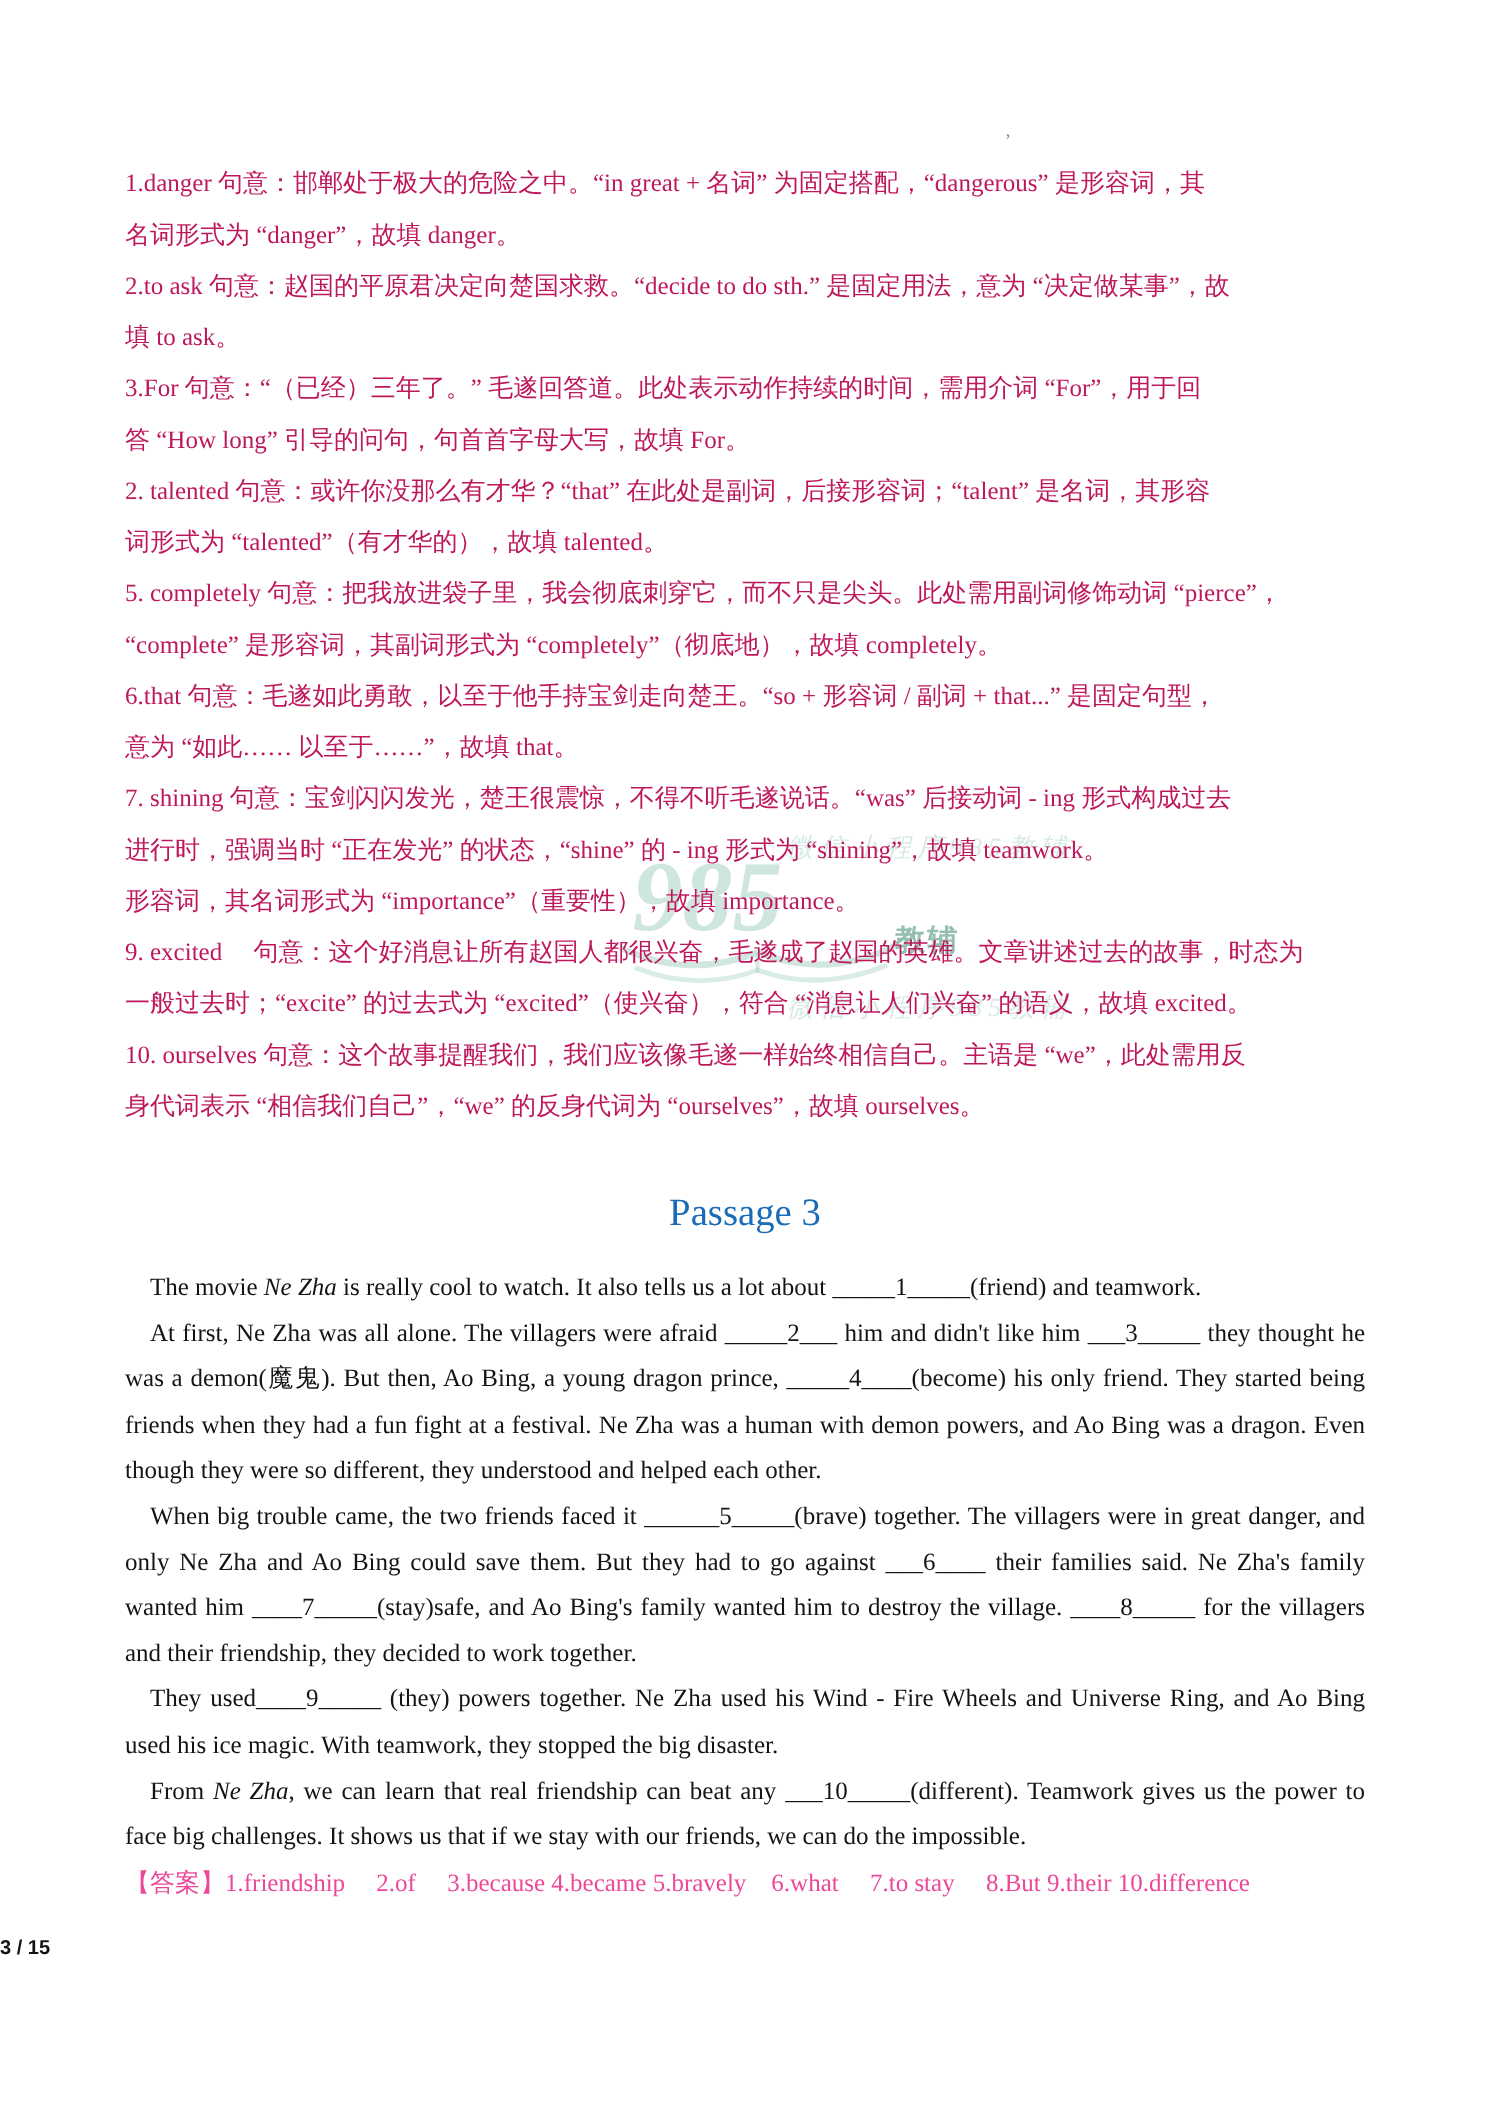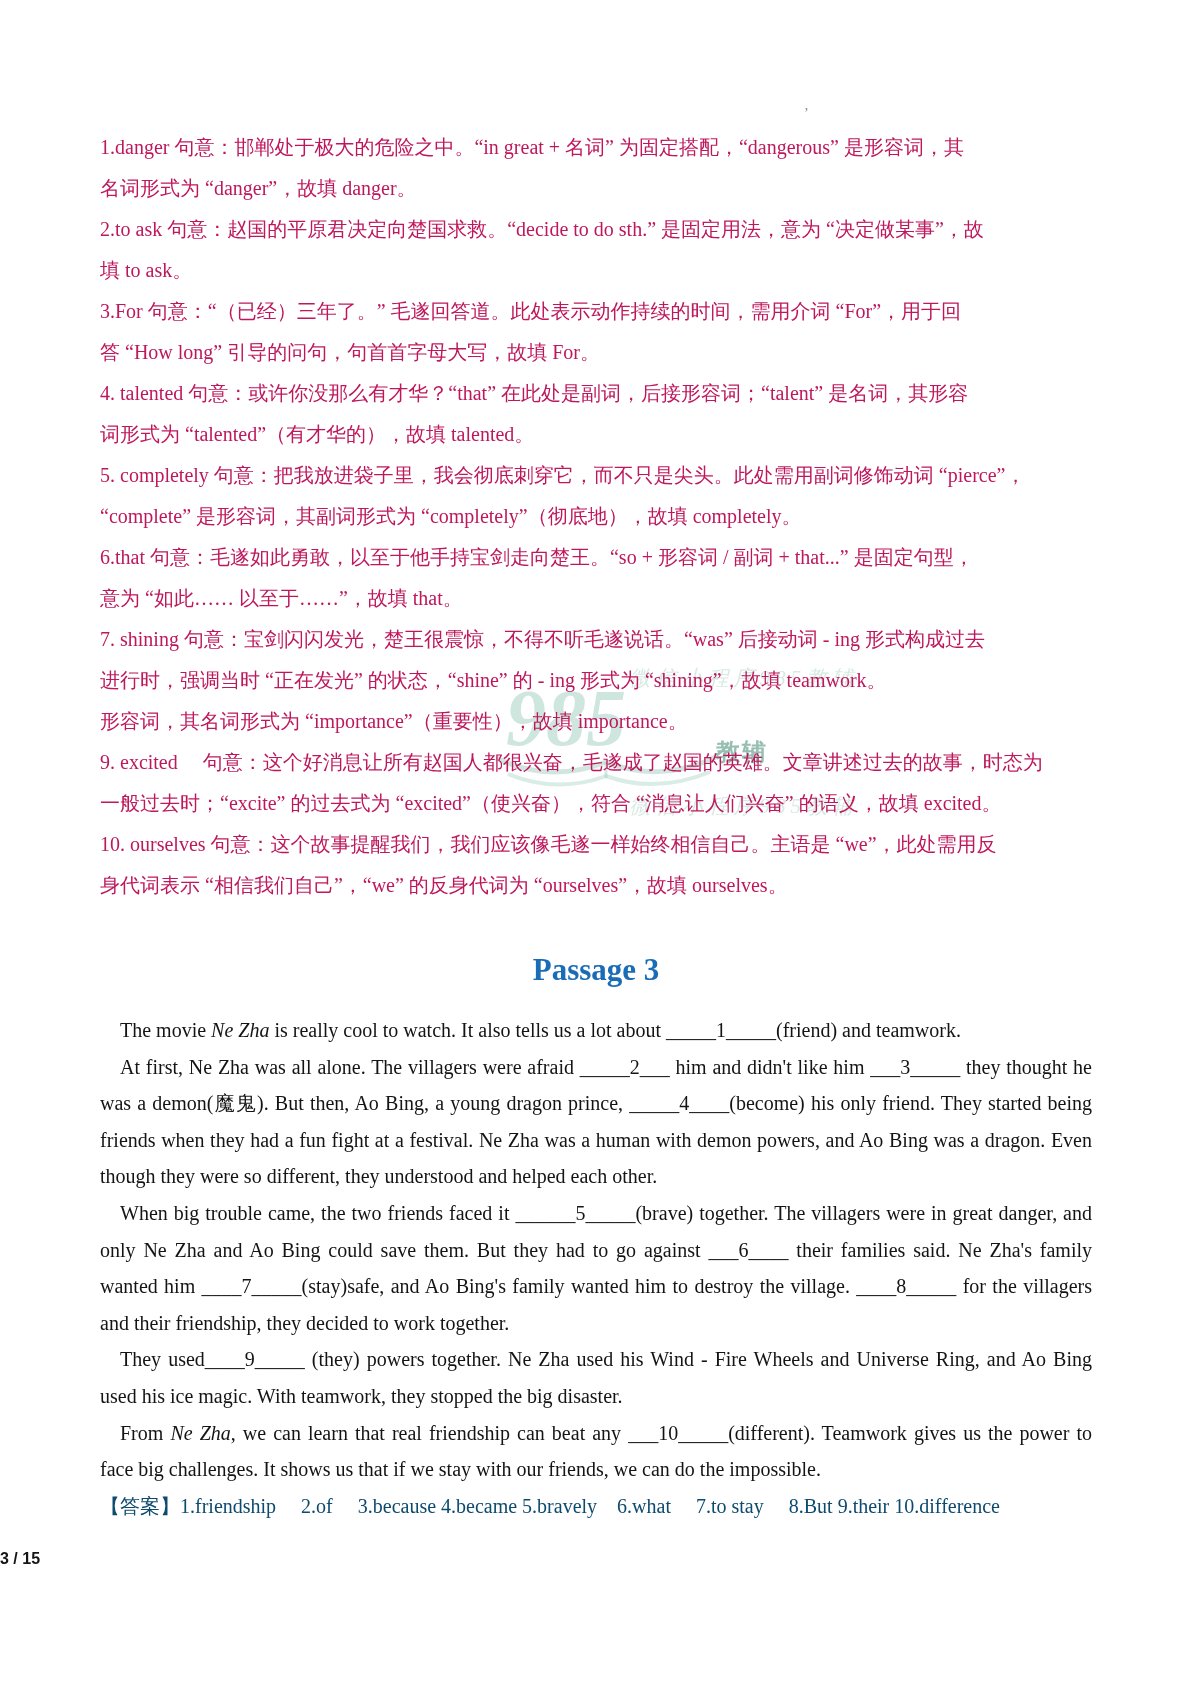--- a/index.html
+++ b/index.html
@@ -33,35 +33,35 @@
 
   
   .explanations {
     position:absolute; left:100px; top:127px; width:1000px; z-index:1;
     font-size:20px; line-height:41px; color:#be185d; white-space:nowrap;
   }
 
   
   .passage-title {
     position:absolute; left:100px; top:952px; width:992px; z-index:1;
-    text-align:center; font-size:31px; font-weight:bold; color:#1a6cb7;
+    text-align:center; font-size:31px; font-weight:normal; color:#1a6cb7;
   }
 
   
   .passage {
     position:absolute; left:100px; top:1012px; width:992px; z-index:1;
     font-size:20px; line-height:36.6px; color:#141414; text-align:justify;
   }
   .passage p { text-indent:20px; }
   .passage i { font-style:italic; }
 
   
   .answers {
     position:absolute; left:100px; top:1493px; width:1010px; z-index:1;
-    font-size:20px; color:#0c4a6e; white-space:nowrap;
+    font-size:20px; color:#ec4899; white-space:nowrap;
   }
 
   
   .page-number {
     position:absolute; left:0; top:1550px; width:100%; z-index:1;
     text-align:left; font-family:"Liberation Sans","DejaVu Sans",sans-serif;
     font-weight:bold; font-size:16px; color:#141414;
   }
 
   
@@ -86,21 +86,21 @@
 
   <div class="stray-mark">’</div>
 
   <div class="explanations">
       <div class="exp-line">1.danger 句意：邯郸处于极大的危险之中。“in great + 名词” 为固定搭配，“dangerous” 是形容词，其</div>
       <div class="exp-line">名词形式为 “danger”，故填 danger。</div>
       <div class="exp-line">2.to ask 句意：赵国的平原君决定向楚国求救。“decide to do sth.” 是固定用法，意为 “决定做某事”，故</div>
       <div class="exp-line">填 to ask。</div>
       <div class="exp-line">3.For 句意：“（已经）三年了。” 毛遂回答道。此处表示动作持续的时间，需用介词 “For”，用于回</div>
       <div class="exp-line">答 “How long” 引导的问句，句首首字母大写，故填 For。</div>
-      <div class="exp-line">4. talented 句意：或许你没那么有才华？“that” 在此处是副词，后接形容词；“talent” 是名词，其形容</div>
+      <div class="exp-line">2. talented 句意：或许你没那么有才华？“that” 在此处是副词，后接形容词；“talent” 是名词，其形容</div>
       <div class="exp-line">词形式为 “talented”（有才华的），故填 talented。</div>
       <div class="exp-line">5. completely 句意：把我放进袋子里，我会彻底刺穿它，而不只是尖头。此处需用副词修饰动词 “pierce”，</div>
       <div class="exp-line">“complete” 是形容词，其副词形式为 “completely”（彻底地），故填 completely。</div>
       <div class="exp-line">6.that 句意：毛遂如此勇敢，以至于他手持宝剑走向楚王。“so + 形容词 / 副词 + that...” 是固定句型，</div>
       <div class="exp-line">意为 “如此…… 以至于……”，故填 that。</div>
       <div class="exp-line">7. shining 句意：宝剑闪闪发光，楚王很震惊，不得不听毛遂说话。“was” 后接动词 - ing 形式构成过去</div>
       <div class="exp-line">进行时，强调当时 “正在发光” 的状态，“shine” 的 - ing 形式为 “shining”，故填 teamwork。</div>
       <div class="exp-line">形容词，其名词形式为 “importance”（重要性），故填 importance。</div>
       <div class="exp-line">9. excited 　句意：这个好消息让所有赵国人都很兴奋，毛遂成了赵国的英雄。文章讲述过去的故事，时态为</div>
       <div class="exp-line">一般过去时；“excite” 的过去式为 “excited”（使兴奋），符合 “消息让人们兴奋” 的语义，故填 excited。</div>

